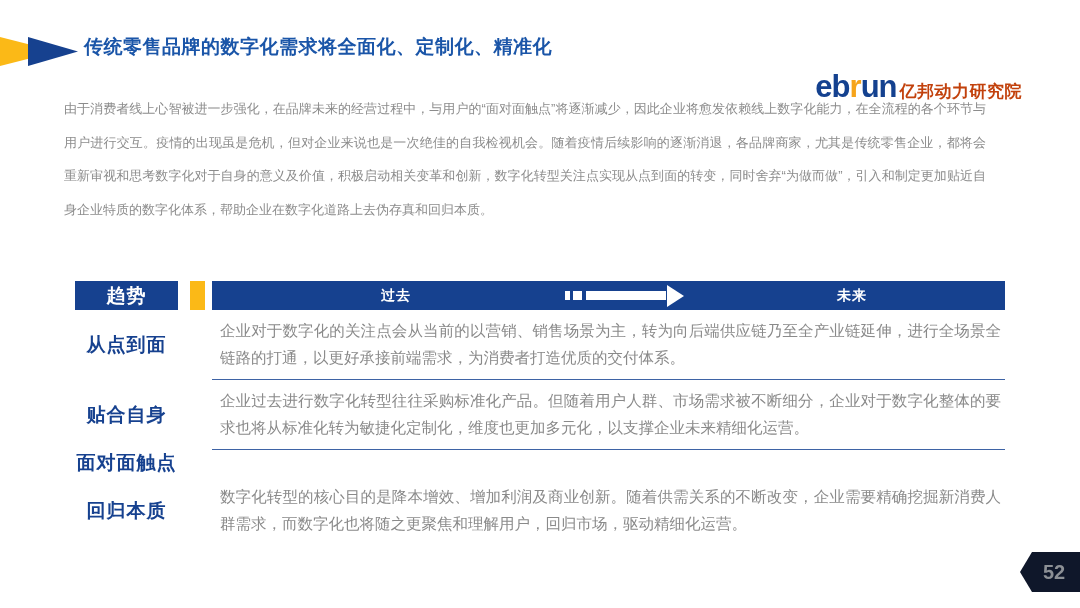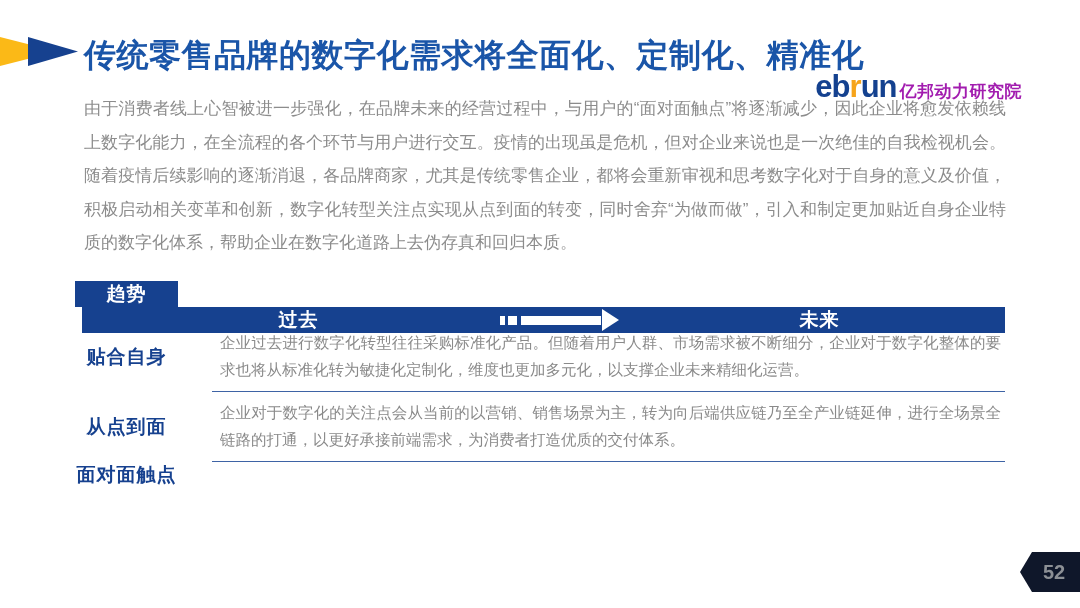--- a/index.html
+++ b/index.html
@@ -8,42 +8,42 @@
     font-family:"Liberation Sans","DejaVu Sans",sans-serif; overflow:hidden;
   }
   
   .title-icon { position:absolute; left:0; top:37px; width:80px; height:29px; }
   .tri { position:absolute; top:0; height:29px; clip-path:polygon(0 0,100% 50%,0 100%); }
   .tri-yellow { left:0; width:57px; background:#FBB917; }
   .tri-blue { left:28px; width:50px; background:#16418F; }
 
   .page-title {
     position:absolute; left:84px; top:34px; margin:0;
-    font-size:32px; font-weight:bold; color:#1A55A8; letter-spacing:0.5px; white-space:nowrap;
+    font-size:19px; font-weight:bold; color:#1A55A8; letter-spacing:0.5px; white-space:nowrap;
   }
 
   .logo { position:absolute; right:58px; top:33px; display:flex; align-items:baseline; white-space:nowrap;margin-top:36px; }
   .logo-en { font-size:31px; font-weight:bold; color:#14418F; letter-spacing:-1px; }
   .logo-en .r { color:#F6A41B; }
-  .logo-cn { font-size:17px; font-weight:bold; color:#a21caf; margin-left:3px; letter-spacing:0.5px; }
+  .logo-cn { font-size:17px; font-weight:bold; color:#c2410c; margin-left:3px; letter-spacing:0.5px; }
 
   .intro {
-    position:absolute; left:84px; top:92px; width:922px; margin:0;
-    font-size:17px; line-height:33.5px; color:#8C8C8C; text-align:justify;
+    position:absolute; left:64px; top:92px; width:922px; margin:0;
+    font-size:13px; line-height:33.5px; color:#8C8C8C; text-align:justify;
   }
 
   .trend-table { position:absolute; left:75px; top:281px; width:930px; }
-  .thead { display:flex; height:41px;flex-direction:column; }
+  .thead { display:flex; height:29px; }
   .trend-cell {
     width:103px; background:#16418F; color:#fff; font-weight:bold; font-size:19px;
     display:flex; align-items:center; justify-content:center; letter-spacing:1px;
   }
   .accent-bar { width:15px; background:#FBB917; margin-left:12px; }
   .head-bar {
-    flex:1; margin-left:7px; background:#16418F; color:#fff; font-weight:bold; font-size:19px;
+    flex:1; margin-left:7px; background:#16418F; color:#fff; font-weight:bold; font-size:14px;
     display:flex; align-items:center; letter-spacing:1px;padding-left:31px;
   }
   .head-section { flex:1; text-align:center; }
   .arrowbox { display:flex; align-items:center; justify-content:center; width:150px; gap:3px; }
   .abar { height:9px; background:#fff; display:inline-block; }
   .b1 { width:5px; } .b2 { width:9px; }
   .ashaft { width:80px; height:9px; background:#fff; display:inline-block; margin-left:1px; }
   .ahead { width:0; height:0; border-left:17px solid #fff; border-top:11px solid transparent; border-bottom:11px solid transparent; margin-left:-2px; }
 
   .row { display:flex; align-items:stretch; }
@@ -95,33 +95,37 @@
           <span class="abar b1"></span>
           <span class="abar b2"></span>
           <span class="ashaft"></span>
           <span class="ahead"></span>
         </div>
         <div class="head-section">未来</div>
       </div>
     </div>
 
     <div class="row">
-      <div class="row-label">贴合自身</div>
-      <div class="row-text with-divider">企业过去进行数字化转型往往采购标准化产品。但随着用户人群、市场需求被不断细分，企业对于数字化整体的要求也将从标准化转为敏捷化定制化，维度也更加多元化，以支撑企业未来精细化运营。</div>
+      <div class="row-label">从点到面</div>
+      <div class="row-text with-divider">企业对于数字化的关注点会从当前的以营销、销售场景为主，转为向后端供应链乃至全产业链延伸，进行全场景全链路的打通，以更好承接前端需求，为消费者打造优质的交付体系。</div>
     </div>
 
     <div class="row">
-      <div class="row-label">从点到面</div>
-      <div class="row-text with-divider">企业对于数字化的关注点会从当前的以营销、销售场景为主，转为向后端供应链乃至全产业链延伸，进行全场景全链路的打通，以更好承接前端需求，为消费者打造优质的交付体系。</div>
+      <div class="row-label">贴合自身</div>
+      <div class="row-text with-divider">企业过去进行数字化转型往往采购标准化产品。但随着用户人群、市场需求被不断细分，企业对于数字化整体的要求也将从标准化转为敏捷化定制化，维度也更加多元化，以支撑企业未来精细化运营。</div>
     </div>
 
     <div class="row">
       <div class="row-label">面对面触点</div>
     </div>
 
+    <div class="row">
+      <div class="row-label">回归本质</div>
+      <div class="row-text">数字化转型的核心目的是降本增效、增加利润及商业创新。随着供需关系的不断改变，企业需要精确挖掘新消费人群需求，而数字化也将随之更聚焦和理解用户，回归市场，驱动精细化运营。</div>
+    </div>
 
   </div>
 
   <div class="page-badge">
     <span>52</span>
   </div>
 
 </div>
 
 </body></html>

